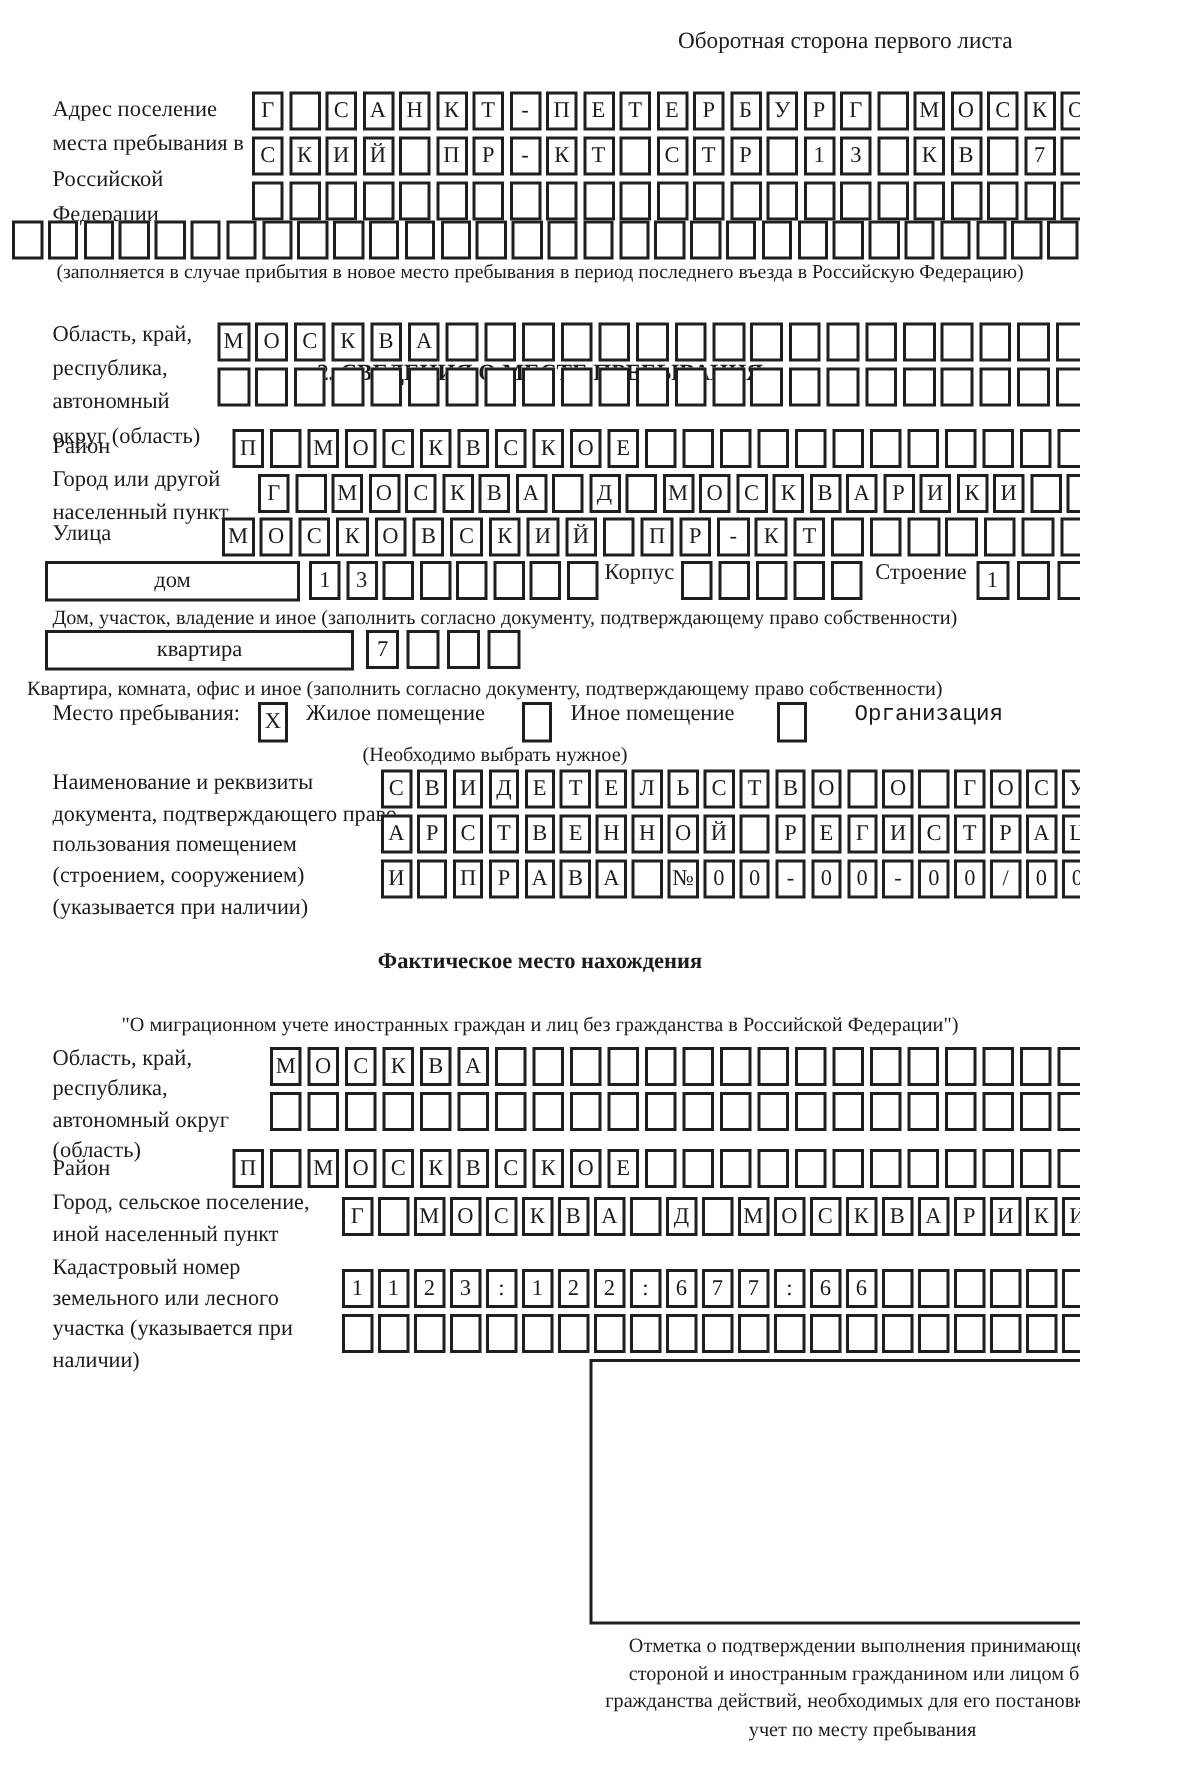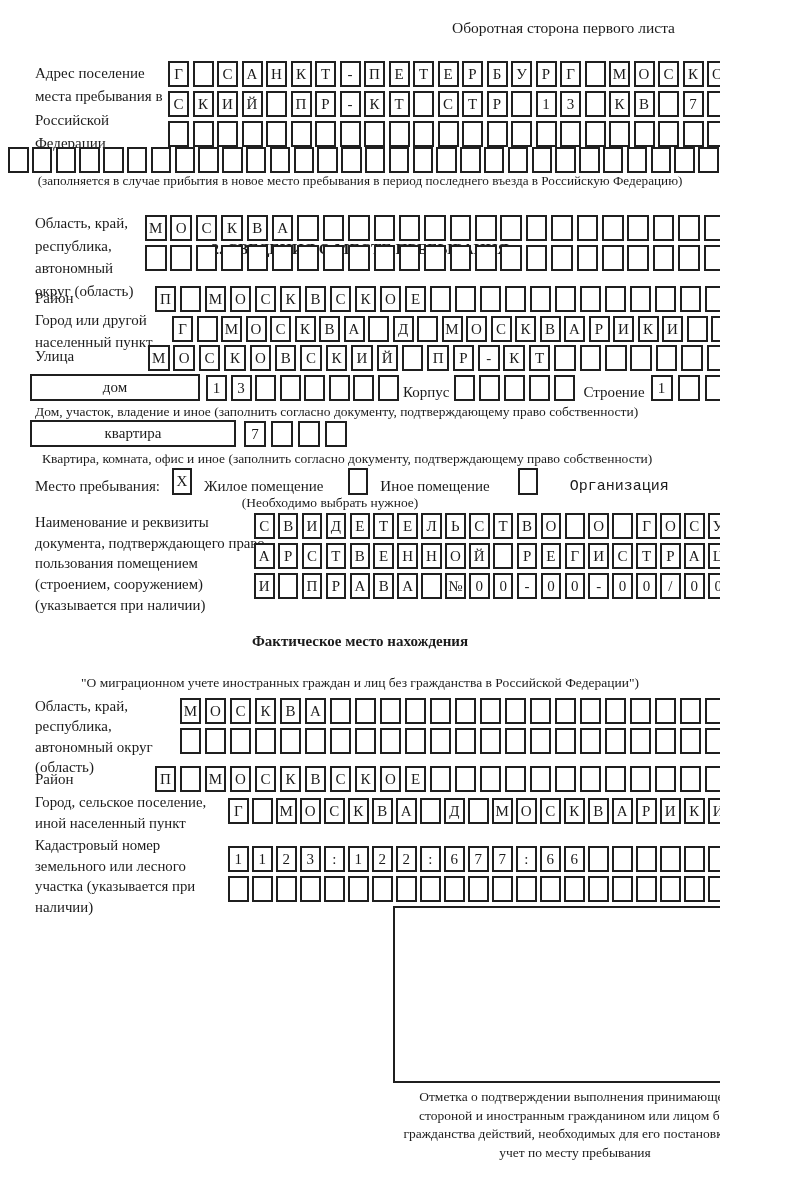--- a/index.html
+++ b/index.html
@@ -28,21 +28,21 @@
   .p24  .cell{width:20.5px;margin-right:3.5px;}
   .pwide .cell{width:22px;margin-right:5px;}
   .wbox{
     box-sizing:border-box;height:27px;border:2px solid #1f1f1f;display:flex;
     align-items:center;justify-content:center;font-size:15px;background:#fff;
   }
   .chk{
     box-sizing:border-box;width:20px;height:27px;border:2px solid #1f1f1f;display:flex;
     align-items:center;justify-content:center;font-size:15px;background:#fff;flex:0 0 auto;
   }
-  .rowflex{display:flex;align-items:flex-end;}
+  .rowflex{display:flex;align-items:flex-start;}
   .stamp{box-sizing:border-box;border:2px solid #1f1f1f;background:#fff;}
 </style>
 </head>
 <body>
 
 <div class="page">
 
   <div class="abs lbl" style="top:16px;right:45px;font-size:15.5px;">Оборотная сторона первого листа</div>
 
   <div class="abs lbl" style="left:35px;top:62px;width:140px;line-height:1.55;">Адрес поселение места пребывания в Российской Федерации</div>
@@ -339,21 +339,21 @@
     <div class="wbox" style="width:206px;">
       <span>квартира</span>
     </div>
     <div class="cells pwide" style="margin-left:8px;">
         <span class="cell">7</span>
         <span class="cell"></span>
         <span class="cell"></span>
         <span class="cell"></span>
       </div>
   </div>
-  <div class="abs cap" style="left:42px;top:451px;font-size:13.5px;">Квартира, комната, офис и иное (заполнить согласно документу, подтверждающему право собственности)</div>
+  <div class="abs cap" style="left:18px;top:451px;font-size:13.5px;">Квартира, комната, офис и иное (заполнить согласно документу, подтверждающему право собственности)</div>
 
   <div class="abs rowflex" style="left:35px;top:468px;">
     <span class="lbl15">Место пребывания:</span>
     <span class="chk" style="margin-left:12px;">X</span>
     <span class="lbl15" style="margin-left:12px;">Жилое помещение</span>
     <span class="chk" style="margin-left:25px;"></span>
     <span class="lbl15" style="margin-left:12px;">Иное помещение</span>
     <span class="chk" style="margin-left:28px;"></span>
     <span class="lbl15" style="margin-left:32px;font-family:Liberation Mono, monospace;">Организация</span>
   </div>

